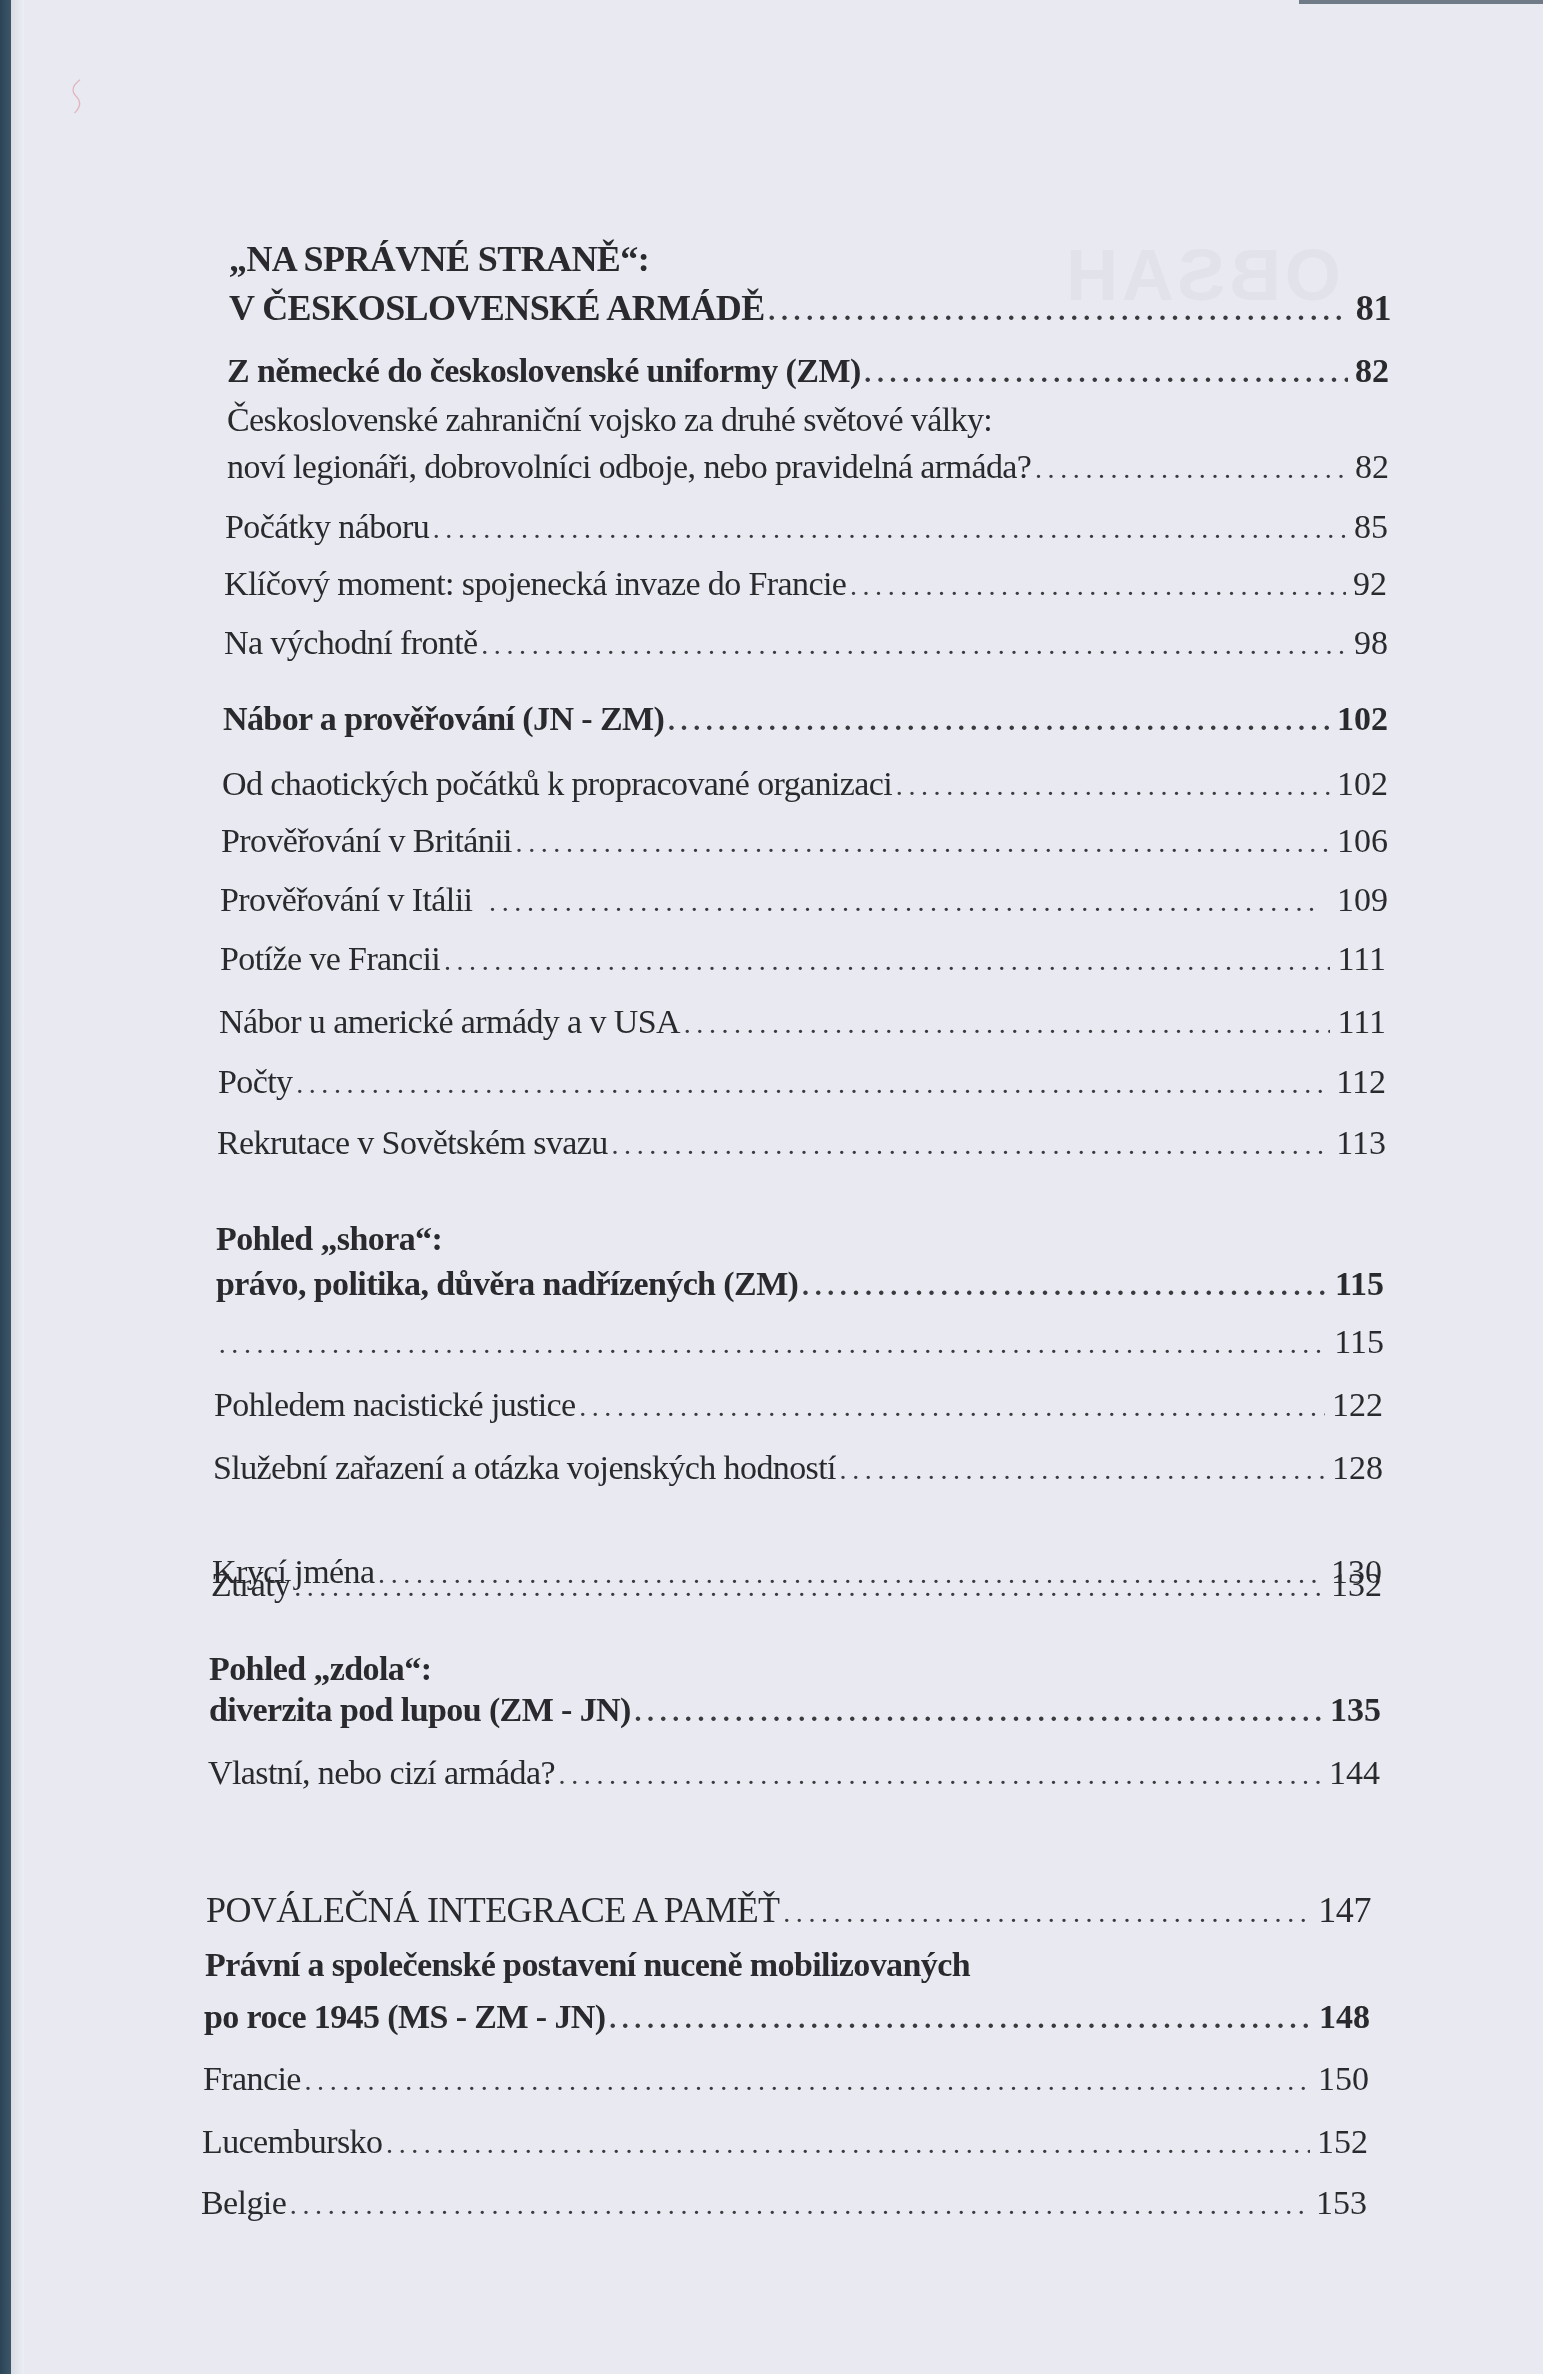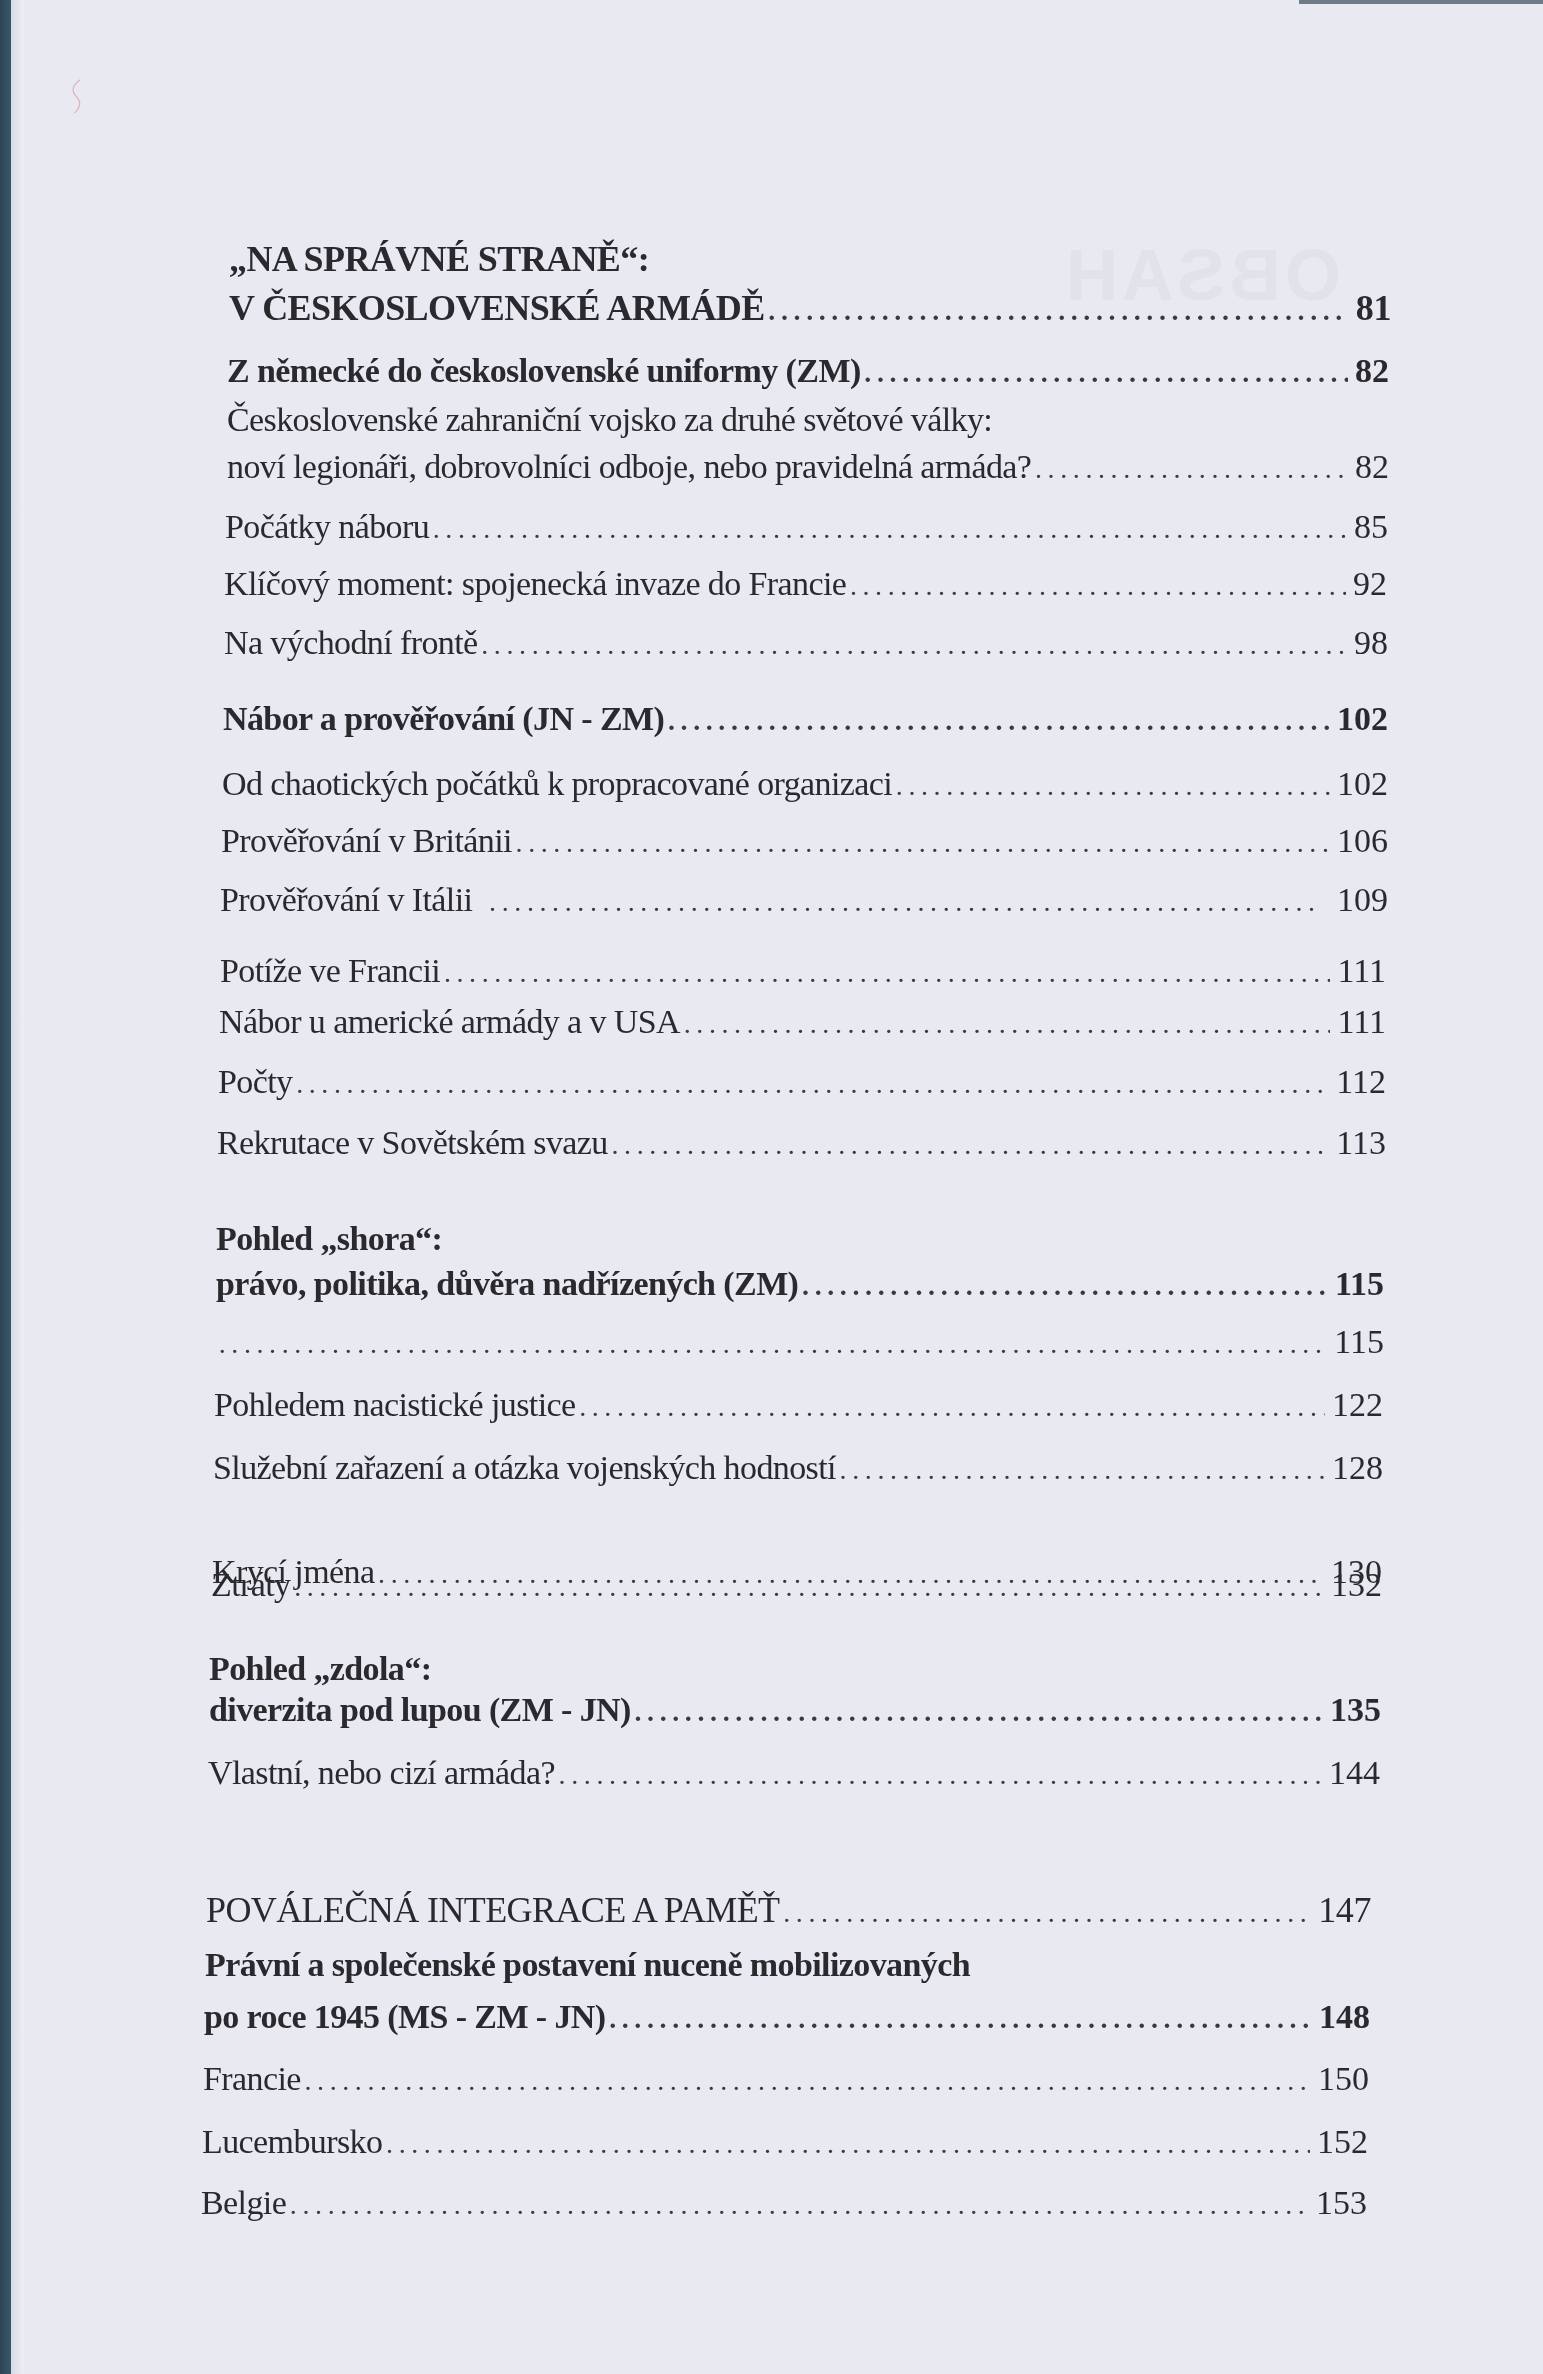--- a/index.html
+++ b/index.html
@@ -106,21 +106,21 @@
     <div class="line" style="left: 221px; top: 818px; width: 1167px;">
       <span class="title">Prověřování v Británii</span>
       <span class="leader">..............................................................................................................................................</span>
       <span class="page">106</span>
     </div>
     <div class="line" style="left: 220px; top: 877px; width: 1168px; gap: 13px;">
       <span class="title">Prověřování v Itálii</span>
       <span class="leader">..............................................................................................................................................</span>
       <span class="page">109</span>
     </div>
-    <div class="line" style="left: 220px; top: 936px; width: 1166px; margin-top: 12px;">
+    <div class="line" style="left: 220px; top: 936px; width: 1166px;">
       <span class="title">Potíže ve Francii</span>
       <span class="leader">..............................................................................................................................................</span>
       <span class="page">111</span>
     </div>
     <div class="line" style="left: 219px; top: 999px; width: 1167px;">
       <span class="title">Nábor u americké armády a v USA</span>
       <span class="leader">..............................................................................................................................................</span>
       <span class="page">111</span>
     </div>
     <div class="line" style="left: 218px; top: 1059px; width: 1168px;">

